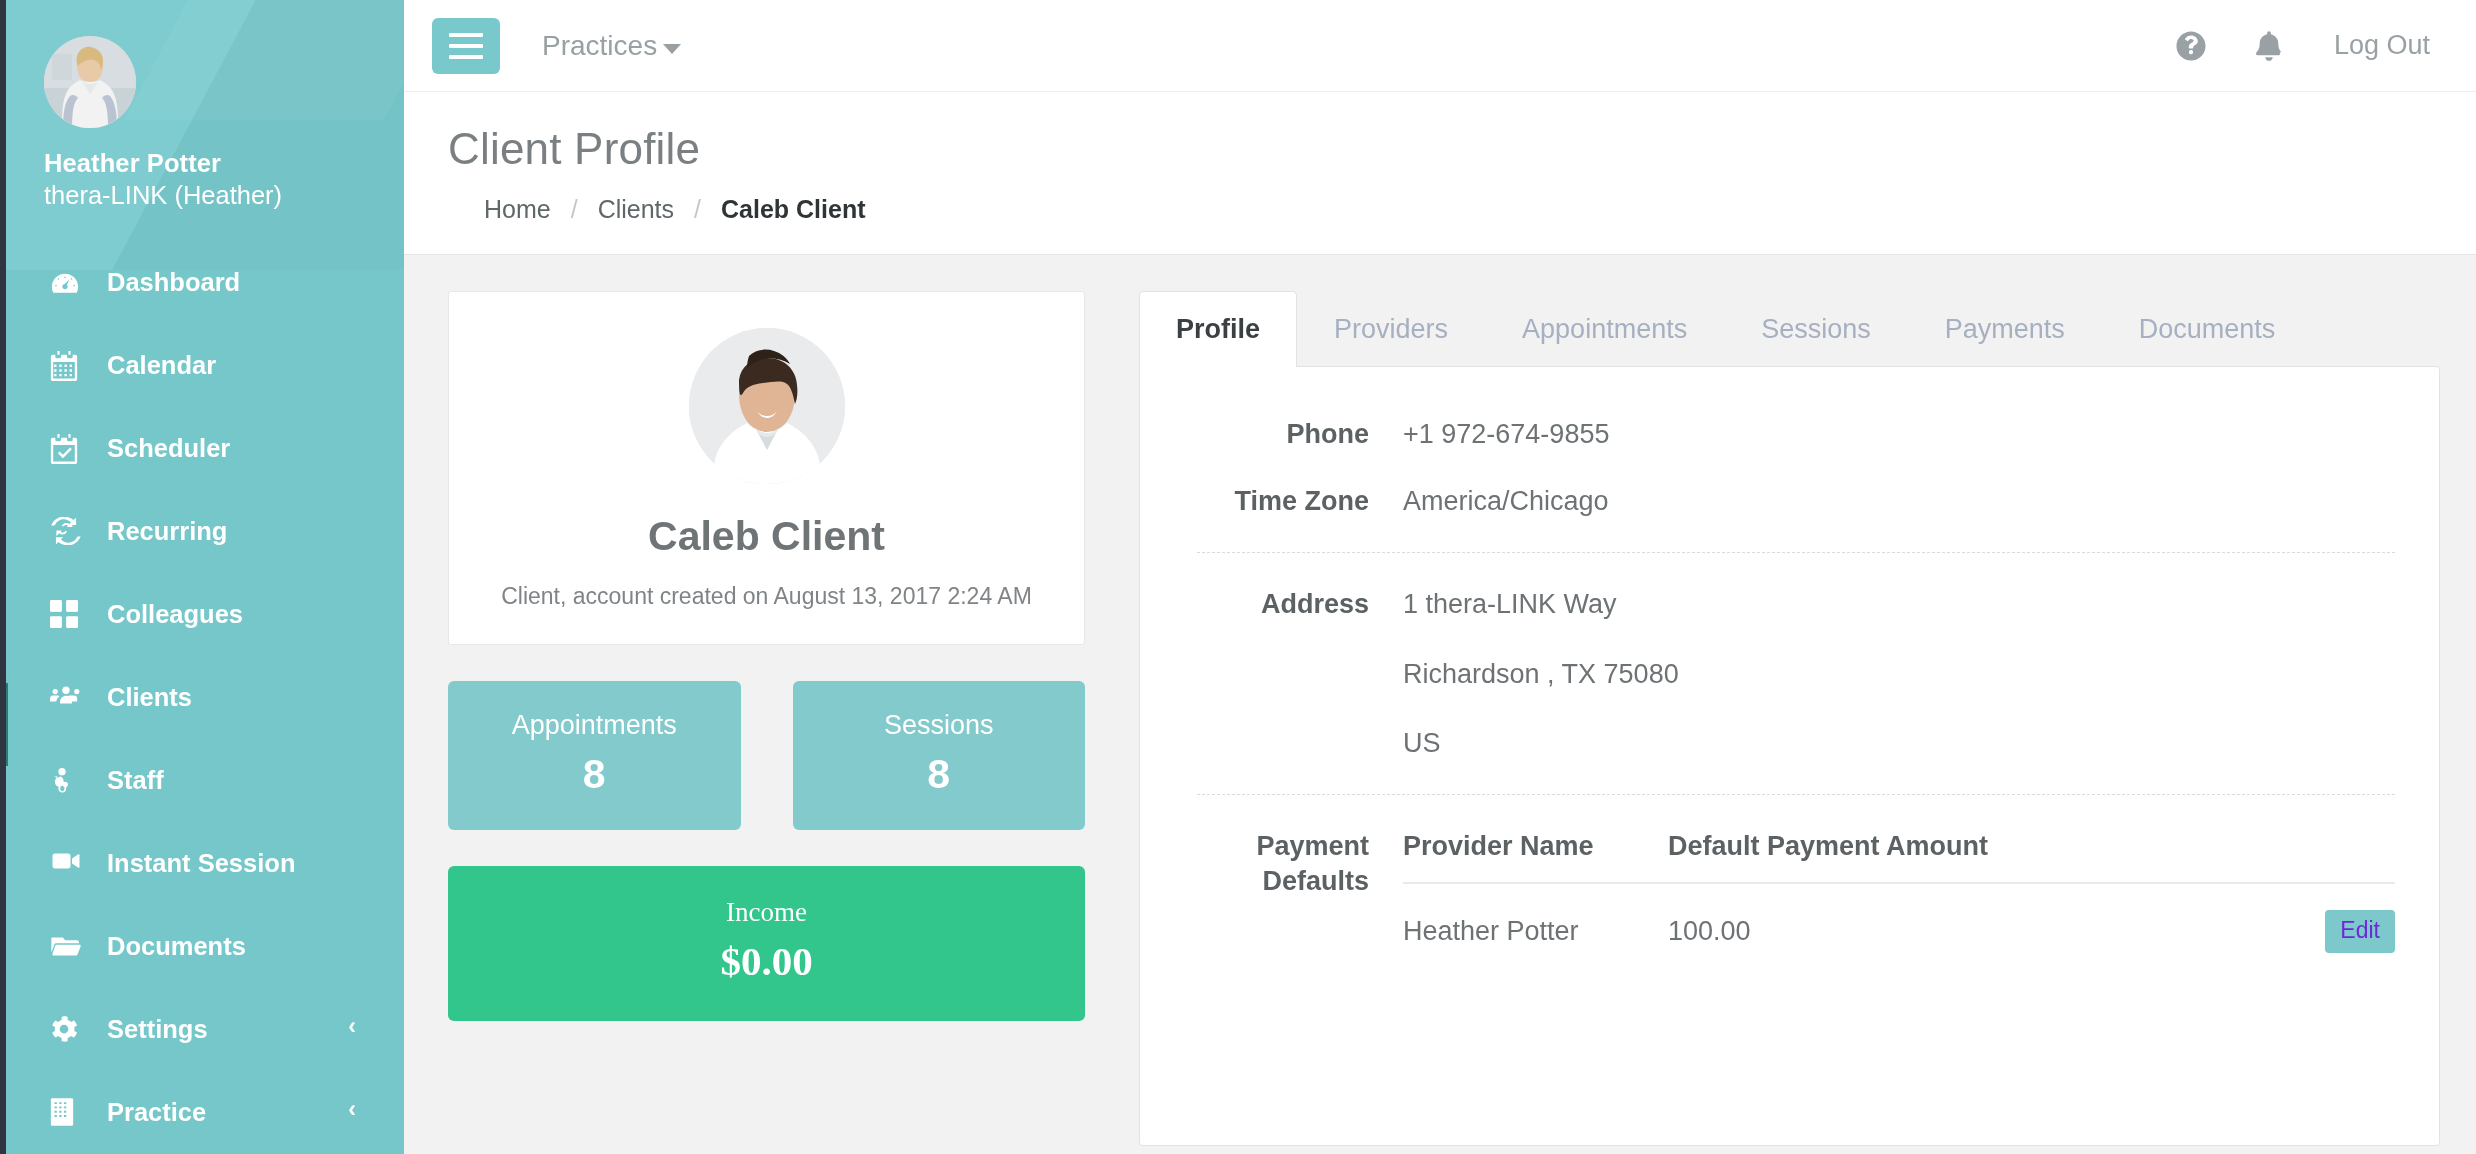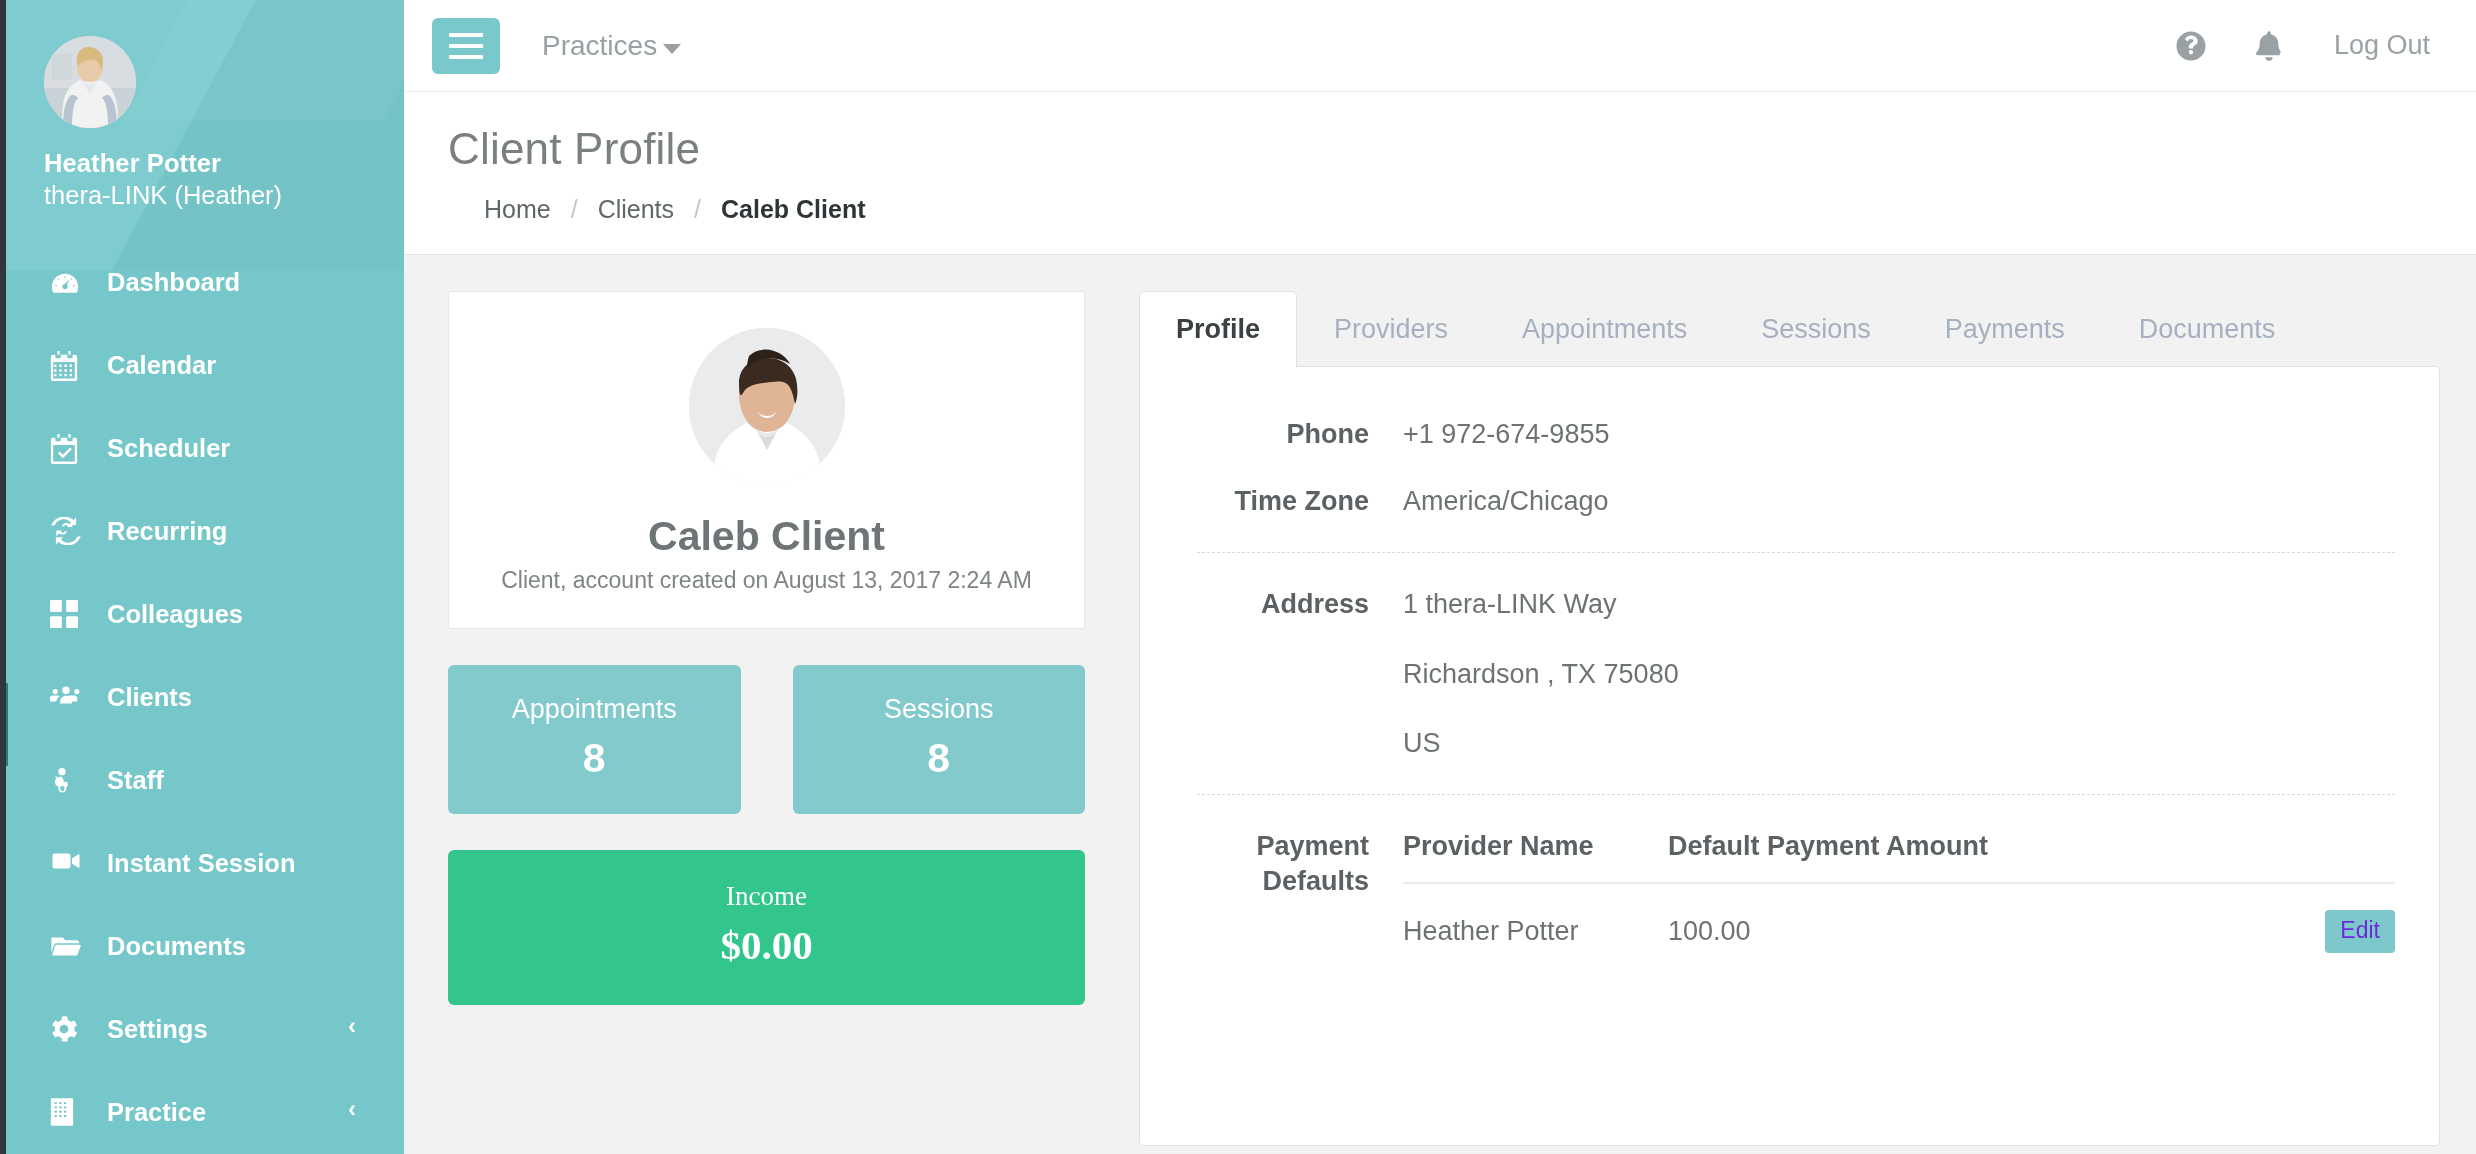--- a/index.html
+++ b/index.html
@@ -189,21 +189,21 @@
   }
   .client-photo svg { display: block; width: 100%; height: 100%; }
   .client-name {
     margin-top: 30px;
     font-size: 41px;
     color: #6f7477;
     font-weight: bold;
     line-height: 1.1;
   }
   .client-email { margin-top: 17px; font-size: 27px; color: #6f7477; }
-  .client-meta { margin-top: 8px; font-size: 23px; color: #7f8487; }
+  .client-meta { margin-top: 24px; font-size: 23px; color: #7f8487; }
 
   .tiles { display: flex; gap: 52px; margin-top: 36px; }
   .tile {
     flex: 1;
     background: #83cacd;
     border-radius: 6px;
     color: #ffffff;
     text-align: center;
     padding: 30px 10px 34px;
     cursor: pointer;

